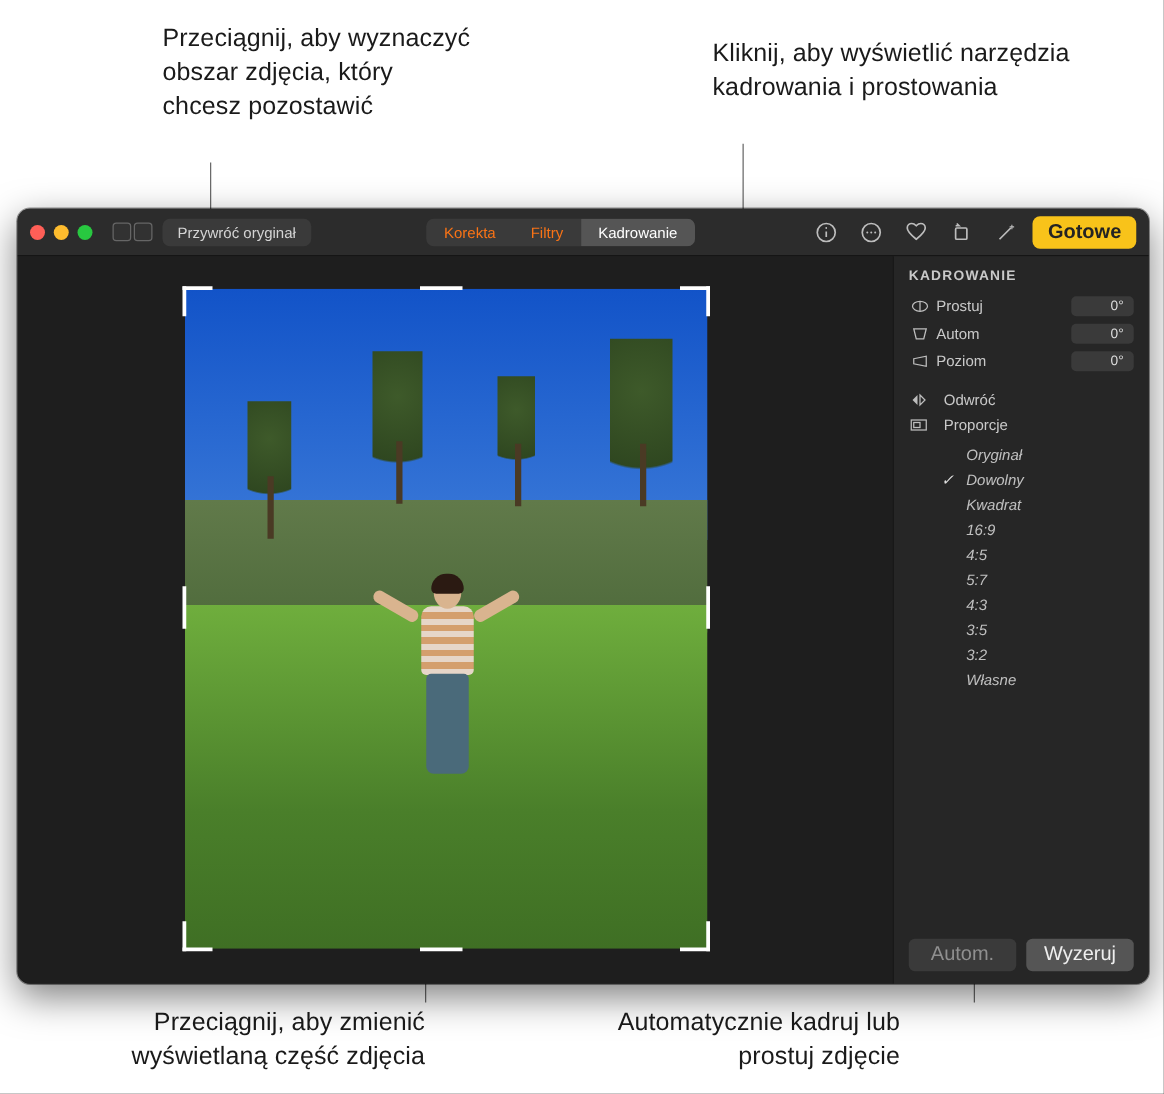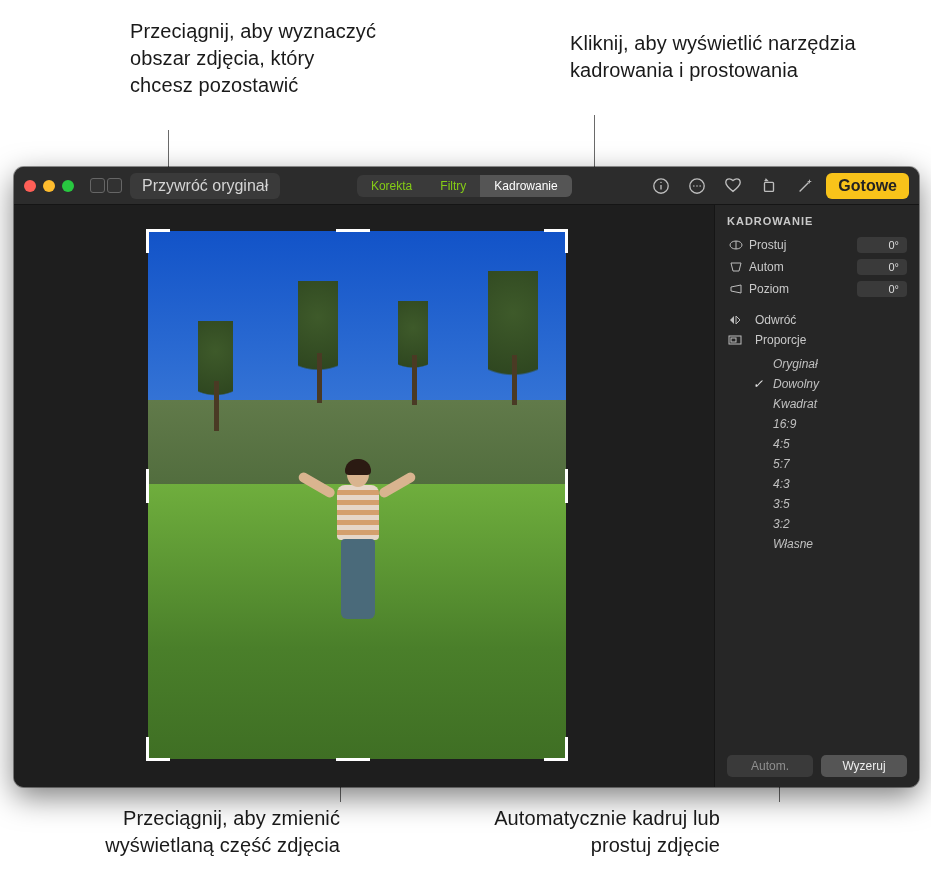--- a/index.html
+++ b/index.html
@@ -75,39 +75,39 @@
   .mini-icons .mico {
     width: 15px; height: 15px;
     border-radius: 3px;
     border: 1px solid #666;
     background: #323232;
   }
 
   .pill {
     background: #3a3a3a;
     color: #d4d4d4;
-    font-size: 16px;
+    font-size: 12px;
     padding: 4px 12px;
     border-radius: 6px;
     border: none;
     cursor: pointer;
   }
 
   .tabseg {
     display: flex;
     background: #3a3a3a;
     border-radius: 6px;
     overflow: hidden;
     margin-left: auto;
     margin-right: auto;
   }
   .tabseg .seg {
     font-size: 12px;
     padding: 4px 14px;
-    color: #84cc16;
+    color: #f97316;
     cursor: pointer;
     border: none;
     background: transparent;
   }
   .tabseg .seg.active {
     background: #555;
     color: #fff;
   }
 
   .tb-spacer { flex: 1; }
@@ -288,21 +288,21 @@
     width: 14px; display:inline-block; color:#e0e0e0;
   }
 
   .sb-footer {
     margin-top: auto;
     display: flex; gap: 8px;
     padding-top: 12px;
   }
   .sb-footer button {
     flex: 1;
-    font-size: 12px;
+    font-size: 16px;
     padding: 4px 6px;
     border-radius: 5px;
     border: none;
     cursor: pointer;
     margin-top: 12px;
   }
   .btn-auto {
     background: #3a3a3a;
     color: #8f8f8f;
   }

